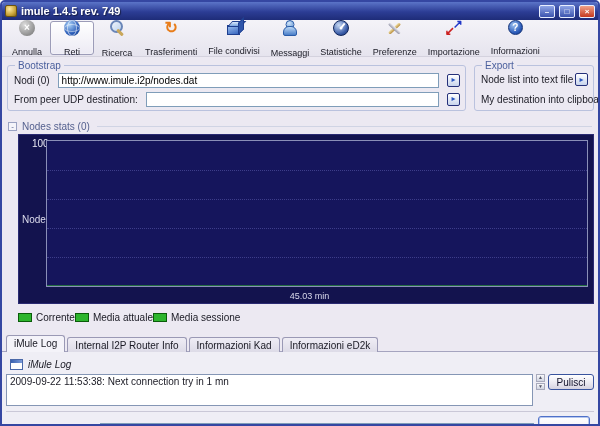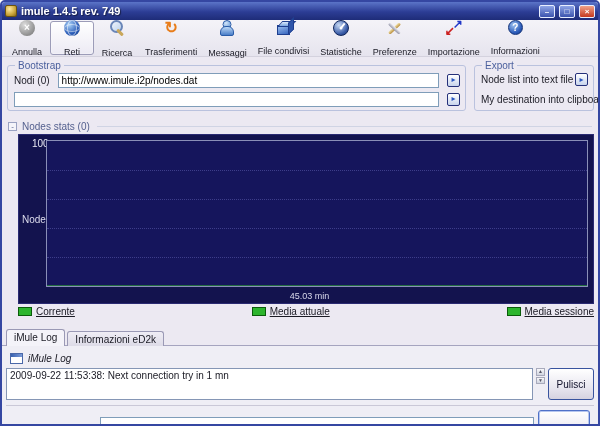--- a/index.html
+++ b/index.html
@@ -113,22 +113,22 @@
   .chart-ymax{ position:absolute; left:13px; top:3px; color:#e8e8f4; }
   .chart-ylabel{ position:absolute; left:3px; top:50%; transform:translateY(-50%); color:#dcdcEC; }
   .plot{ position:absolute; left:27px; top:5px; right:5px; bottom:16px;
     background:#15155c; border:1px solid #8a8fb8; }
   .gridline{ position:absolute; left:0; right:0; border-top:1px dotted #3d3d8a; }
   .baseline{ position:absolute; left:0; right:0; bottom:0; border-top:1px solid #2db52d; opacity:.55; }
   .chart-xlabel{ position:absolute; left:12px; right:5px; bottom:2px; text-align:center;
     color:#d8d8ea; font-size:9px; }
 
   
-  .legend-row{ display:flex; justify-content:space-between; align-items:center;
-    margin:1px 4px 0 16px; flex:0 0 12px;text-decoration:underline; }
+  .legend-row{ display:flex; justify-content:flex-start; align-items:center;
+    margin:7px 4px 0 16px; flex:0 0 12px; }
   .legend-item{ display:flex; align-items:center; gap:4px; }
   .swatch{ width:14px; height:9px; background:#2db52d; border:1px solid #0a5c0a; }
 
   
   .tab-bar{ display:flex; gap:2px; margin:11px 0 0 4px; flex:0 0 16px; align-items:flex-end; }
   .tab{ padding:2px 7px 1px 7px; border:1px solid #9a99b5; border-bottom:none; border-radius:3px 3px 0 0;
     background:linear-gradient(180deg,#efedf5,#dddbe7); white-space:nowrap; position:relative; top:1px; }
   .tab.active{ background:#f4f3f9; padding-bottom:3px; z-index:2; }
   .tab-panel{ border-top:1px solid #a5a4bf; background:#efeef5; padding:4px 4px 0 4px; flex:0 0 auto; }
 
@@ -138,21 +138,21 @@
   .log-ic::before{ content:""; position:absolute; left:0; top:0; right:0; height:3px;
     background:linear-gradient(90deg,#3a62b0,#7a9ad8); }
   .log-row{ display:flex; align-items:flex-start; gap:3px; }
   .log-box{ flex:1; height:32px; background:#fff; border:1px solid #8596b5; padding:1px 3px;
     white-space:nowrap; overflow:hidden; }
   .log-scroll{ width:9px; height:16px; display:flex; flex-direction:column; gap:1px; }
   .log-scroll span{ flex:1; background:linear-gradient(#f8f8fa,#d0d4e0); border:1px solid #a8aabc;
     font-size:5px; color:#556; display:flex; align-items:center; justify-content:center; line-height:1; }
   .xp-btn{ border:1px solid #38539e; border-radius:3px; background:linear-gradient(180deg,#ffffff,#e9e7f0 60%,#d5d2e0);
     font-family:"Liberation Sans",sans-serif; font-size:10px; padding:1px 10px; color:#10102a; }
-  .btn-pulisci{ width:46px; height:32px; padding:0; }
+  .btn-pulisci{ width:46px; height:16px; padding:0; }
 
   
   .ed2k-row{ display:flex; align-items:center; gap:4px; border-top:1px solid #cac8d7;
     margin-top:5px; padding:4px 4px 4px 4px; background:#efeef5; flex:0 0 32px; }
   .ed2k-label{ width:86px; }
   .ed2k-input{ flex:1; position:relative; height:22px; background:#fff; border:1px solid #7f9db9; }
   .hscroll{ position:absolute; left:1px; right:1px; bottom:1px; height:9px; background:#d8e4f4;
     display:flex; justify-content:space-between; align-items:center; padding:0 1px;
     color:#4a7ac0; font-size:6px; line-height:1; }
   .btn-invia{ width:52px; height:36px; border:1px solid #4f71c8; box-shadow:inset 0 0 0 1px #b6c6ef; }
@@ -194,29 +194,29 @@
       <span class="lbl">Ricerca</span>
     </div>
     <div class="tb-btn">
       <span class="ti">
           <span class="ic-refresh">↻</span>
         </span>
       <span class="lbl">Trasferimenti</span>
     </div>
     <div class="tb-btn">
       <span class="ti">
+          <span class="ic-cube"></span>
+        </span>
+      <span class="lbl">File condivisi</span>
+    </div>
+    <div class="tb-btn">
+      <span class="ti">
           <span class="ic-person"></span>
         </span>
       <span class="lbl">Messaggi</span>
-    </div>
-    <div class="tb-btn">
-      <span class="ti">
-          <span class="ic-cube"></span>
-        </span>
-      <span class="lbl">File condivisi</span>
     </div>
     <div class="tb-btn">
       <span class="ti">
           <span class="ic-stats"></span>
         </span>
       <span class="lbl">Statistiche</span>
     </div>
     <div class="tb-btn">
       <span class="ti">
           <span class="ic-tools"></span>
@@ -242,20 +242,21 @@
 
   <div class="groups-row">
     <div class="groupbox gb-bootstrap">
       <span class="gtitle">Bootstrap</span>
       <div class="frow">
         <span class="flabel">Nodi (0)</span>
         <input type="text" value="http://www.imule.i2p/nodes.dat" style="">
         <span class="mini-btn">▸</span>
       </div>
       <div class="frow">
+        <span class="flabel">From peer UDP destination:</span>
         <input type="text" value="" style="">
         <span class="mini-btn">▸</span>
       </div>
     </div>
     <div class="groupbox gb-export">
       <span class="gtitle">Export</span>
       <div class="xrow">
         <span class="xlabel">Node list into text file</span>
         <span class="mini-btn">▸</span>
       </div>
@@ -295,20 +296,22 @@
       <span>Media attuale</span>
     </span>
     <span class="legend-item">
       <span class="swatch"></span>
       <span>Media sessione</span>
     </span>
   </div>
 
   <div class="tab-bar">
     <span class="tab active">iMule Log</span>
+    <span class="tab">Internal I2P Router Info</span>
+    <span class="tab">Informazioni Kad</span>
     <span class="tab">Informazioni eD2k</span>
   </div>
 
   <div class="tab-panel">
     <div class="log-header">
       <span class="log-ic"></span>
       <span class="log-title">iMule Log</span>
     </div>
     <div class="log-row">
       <div class="log-box">2009-09-22 11:53:38: Next connection try in 1 mn</div>

